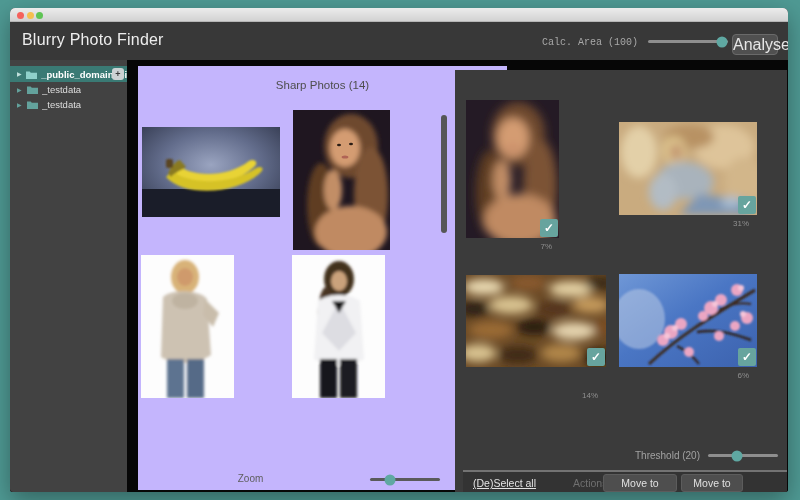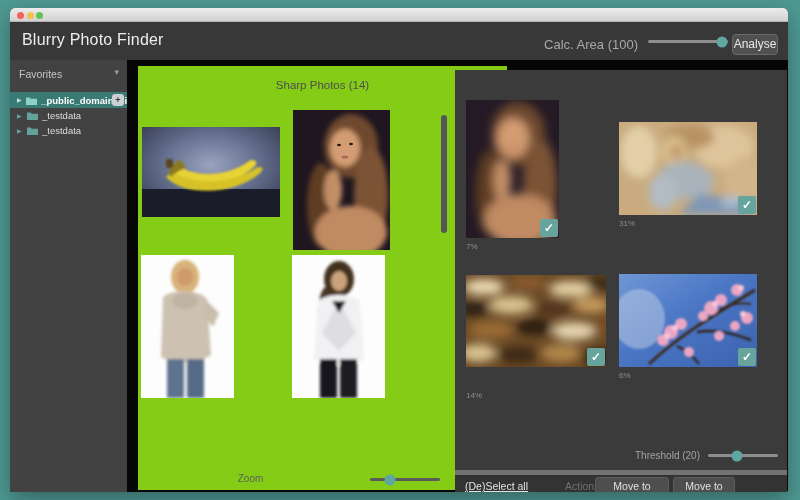--- a/index.html
+++ b/index.html
@@ -11,27 +11,27 @@
 
   
   .titlebar { position:absolute; left:0; top:0; width:100%; height:14px;
               background:linear-gradient(#ececec,#d2d2d2); border-bottom:1px solid #b5b5b5; }
   .tl { position:absolute; top:3.5px; width:7px; height:7px; border-radius:50%; }
   .tl.red{ left:7px; background:#f5615c; } .tl.yellow{ left:16.5px; background:#f5bf4f; } .tl.green{ left:26px; background:#5fc454; }
 
   
   .header { position:absolute; left:0; top:14px; width:100%; height:42px; background:#383838; }
   .app-title { position:absolute; left:12px; top:9px; font-size:16px; color:#ededed; letter-spacing:.2px; }
-  .calc-label { position:absolute; right:150px; top:15px; font-size:13px; color:#a8a8a8; }
+  .calc-label { position:absolute; right:150px; top:15px; font-size:10px; color:#a8a8a8;font-family:Liberation Mono, monospace; }
   .slider { position:absolute; height:3px; border-radius:2px; background:#8e8e8e; }
   .slider .thumb { position:absolute; top:50%; transform:translate(-50%,-50%); width:11px; height:11px;
                    border-radius:50%; background:#5fa8a2; }
   .calc-slider { right:60px; top:18px; width:80px; }
   .analyse-btn { position:absolute; right:10px; top:12px; width:46px; height:21px; background:#505050;
-                 border:1px solid #6a6a6a; border-radius:4px; color:#e6e6e6; font-size:12px;
+                 border:1px solid #6a6a6a; border-radius:4px; color:#e6e6e6; font-size:16px;
                  text-align:center; line-height:19px;margin-left:8px; }
 
   
   .content { position:absolute; left:0; top:52px; right:0; bottom:0; background:#060606; }
 
   
   .sidebar { position:absolute; left:0; top:0; width:117px; height:100%; background:#424242; }
   .fav-header { position:relative; height:26px; }
   .fav-title { position:absolute; left:9px; top:8px; font-size:10.5px; color:#c4c4c4; }
   .fav-chevron { position:absolute; right:8px; top:7px; font-size:9px; color:#9a9a9a; }
@@ -40,38 +40,38 @@
   .side-row.first { margin-top:6px; }
   .side-row.selected { background:#3a7a74; color:#ffffff; height:16px; }
   .disc { width:7px; margin-left:7px; font-size:6px; color:#63a29c; line-height:1; }
   .side-row.selected .disc { color:#bfe0dc; }
   .folder-ic { width:11px; height:9px; margin-left:3px; margin-right:4px; flex:0 0 auto; }
   .side-label { white-space:nowrap; overflow:hidden; }
   .eject-btn { position:absolute; right:3px; top:2px; width:12px; height:12px; background:#ccd2d3;
                border-radius:3px; color:#3a3a3a; font-size:9px; font-weight:bold; text-align:center; line-height:12px; }
 
   
-  .sharp-panel { position:absolute; left:128px; top:6px; width:369px; bottom:2px; background:#84cc16; }
+  .sharp-panel { position:absolute; left:128px; top:6px; width:369px; bottom:2px; background:#c4b5fd; }
   .panel-title { position:absolute; left:0; right:0; top:13px; text-align:center; font-size:11.5px; }
   .sharp-panel .panel-title { color:#4e4e4e; }
   .photo { position:absolute; overflow:hidden; }
   .photo svg { display:block; width:100%; height:100%; }
   .vscroll { position:absolute; left:303px; top:49px; width:6px; height:118px; border-radius:3px; background:#565656; }
   .zoom-label { position:absolute; left:0; width:225px; text-align:center; bottom:6px; font-size:10px; color:#5e5e5e; }
   .zoom-slider { left:232px; bottom:9px; width:70px; background:#5a5a5a; }
 
   
   .blurry-panel { position:absolute; left:445px; top:10px; width:332px; bottom:0; background:#3b3b3b; }
   .blurry-panel .panel-title { color:#5e5e5e; }
   .check { position:absolute; right:1px; bottom:1px; width:18px; height:18px; background:#67a49e;
            border-radius:2px; color:#fff; font-size:12px; font-weight:bold; text-align:center; line-height:18px; }
-  .pct { position:absolute; font-size:8px; color:#8f8f8f; text-align:left; }
+  .pct { position:absolute; font-size:8px; color:#8f8f8f; text-align:right; }
   .threshold-label { position:absolute; right:87px; top:380px; font-size:10px; color:#a2a2a2; }
   .threshold-slider { right:9px; top:384px; width:70px; }
-  .action-bar { position:absolute; left:0; right:0; bottom:0; height:22px; background:#333333; border-top:5px solid #737373; }
+  .action-bar { position:absolute; left:8px; right:0; bottom:0; height:22px; background:#333333; border-top:2px solid #737373; }
   .deselect { position:absolute; left:10px; top:5px; font-size:10.5px; color:#e2e2e2; text-decoration:underline; }
   .actions-label { position:absolute; left:110px; top:5px; font-size:10.5px; color:#6f6f6f; }
   .bar-btn { position:absolute; top:2px; height:18px; background:#4e4e4e; border:1px solid #5c5c5c;
              border-radius:3px; color:#e0e0e0; font-size:10.5px; text-align:center; line-height:16px; }
   .btn-folder { left:140px; width:74px; }
   .btn-trash { left:218px; width:62px; }
 </style>
 </head>
 <body>
 
@@ -88,24 +88,20 @@
     <div class="calc-label">Calc. Area (100)</div>
     <div class="slider calc-slider">
       <span class="thumb" style="left: 92%;"></span>
     </div>
     <div class="analyse-btn">Analyse</div>
   </div>
 
   <div class="content">
 
     <div class="sidebar">
-      <div class="fav-header">
-        <span class="fav-title">Favorites</span>
-        <span class="fav-chevron">▾</span>
-      </div>
       <div class="side-row first selected">
         <span class="disc">▶</span>
         <svg class="folder-ic" viewBox="0 0 11 9">
             <path d="M0,1.5 h3.6 l1.2,1.3 H11 V9 H0 Z" fill="#8fd0ca"></path>
           </svg>
         <span class="side-label" style="font-weight:bold;">_public_domain_pics</span>
         <span class="eject-btn">+</span>
       </div>
       <div class="side-row">
         <span class="disc">▶</span>

